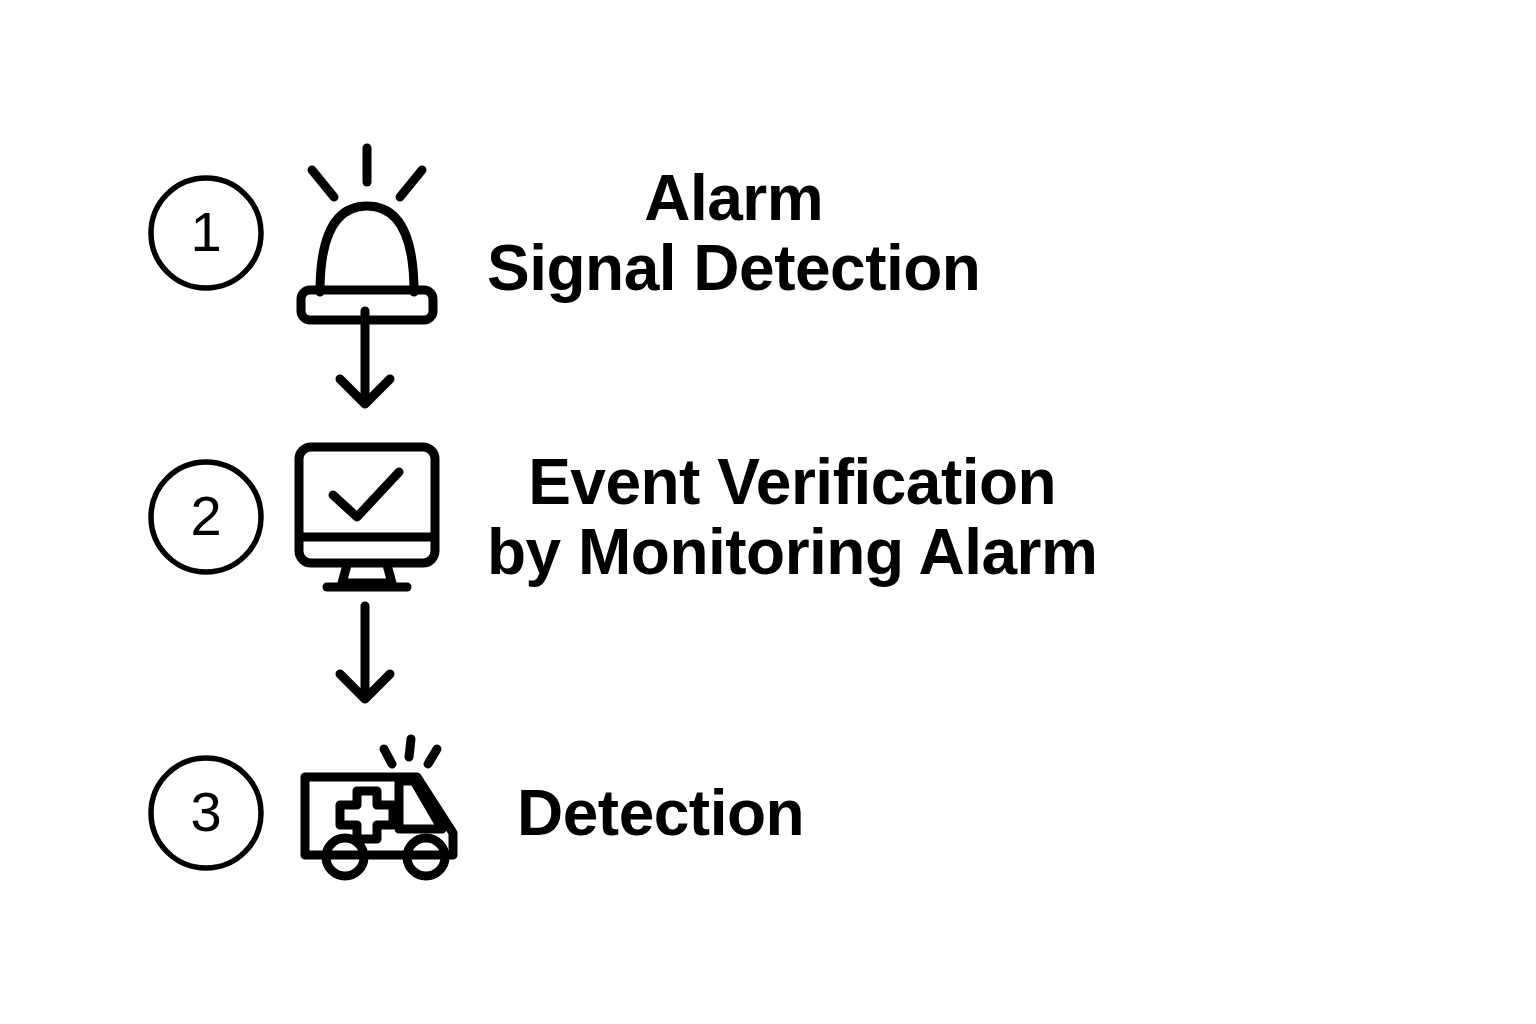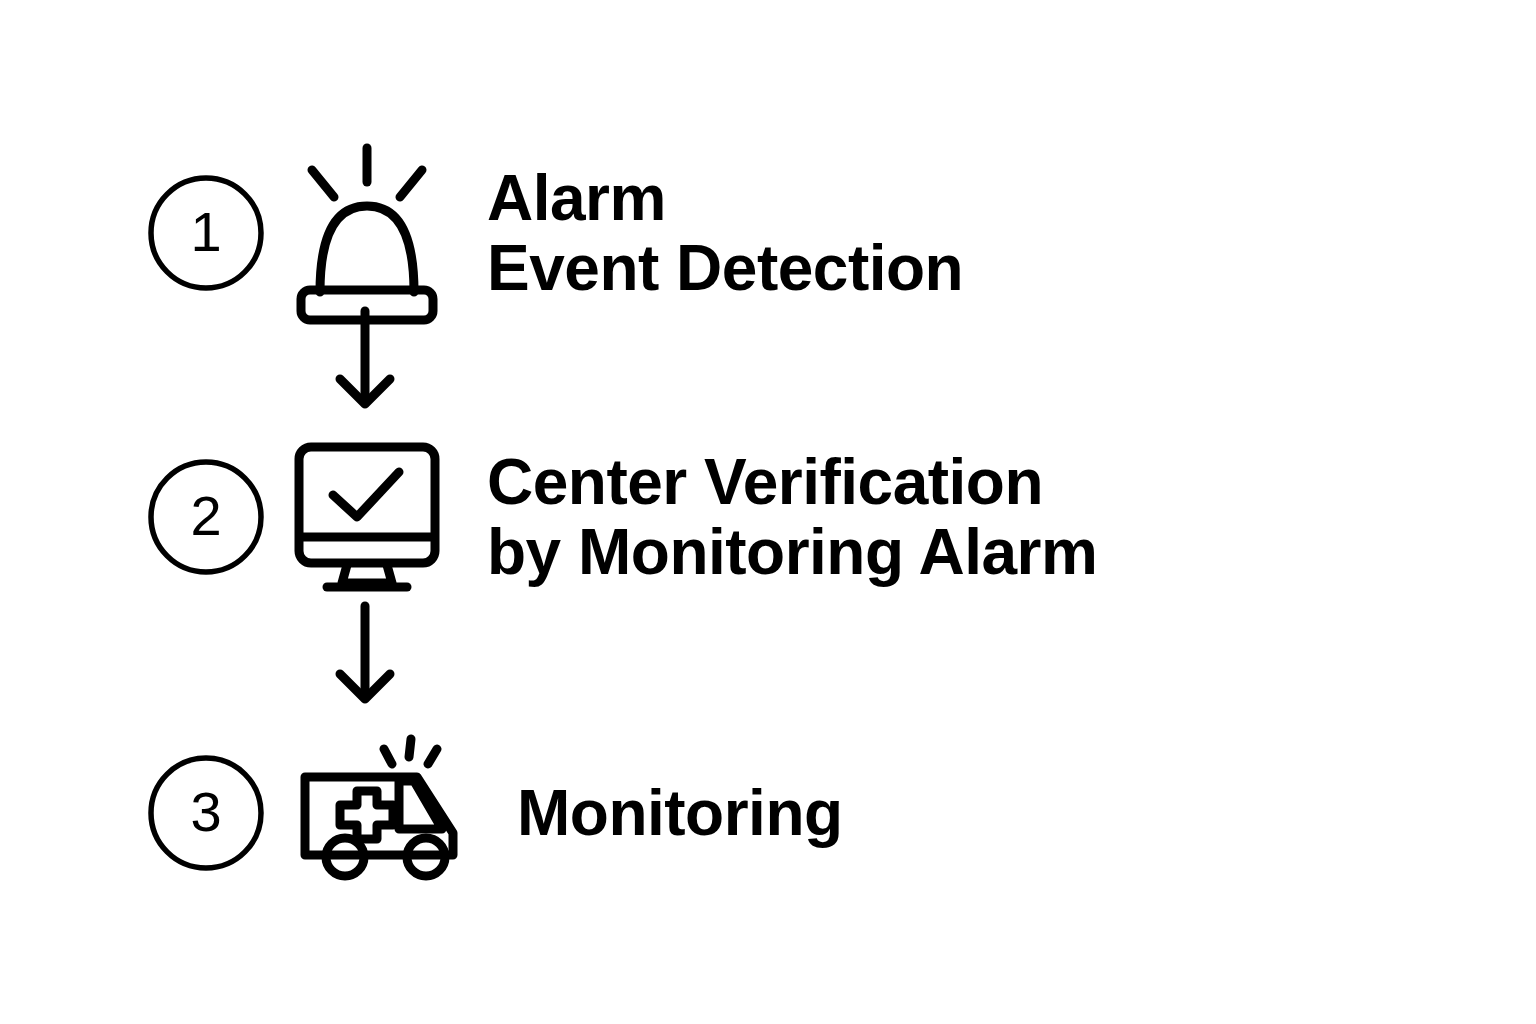--- a/index.html
+++ b/index.html
@@ -69,20 +69,21 @@
   }
 
   .step-label {
     margin-left: 40px;
     font-size: 64px;
     font-weight: bold;
     line-height: 70px;
     letter-spacing: -0.5px;
     white-space: nowrap;
     font-family: "Liberation Sans", sans-serif;
+    text-align: center;
   }
 
   .step-label .label-line {
     display: block;
   }
 
   .connector-arrow {
     position: absolute;
     left: 330px;
   }
@@ -114,21 +115,21 @@
 
           <path d="M33 152 C33 92 50 66 80 66 C110 66 127 92 127 152"></path>
 
           <rect x="14" y="150" width="132" height="30" rx="9" ry="9"></rect>
         </g>
       </svg>
     </div>
 
     <div class="step-label">
       <span class="label-line">Alarm</span>
-      <span class="label-line">Event Detection</span>
+      <span class="label-line">Signal Detection</span>
     </div>
   </div>
 
   <div class="connector-arrow connector-arrow-1">
     <svg width="70" height="110" viewBox="0 0 70 110" aria-hidden="true">
       <g fill="none" stroke="#000" stroke-width="9" stroke-linecap="round" stroke-linejoin="round">
         <line x1="35" y1="6" x2="35" y2="98"></line>
         <polyline points="10,74 35,99 60,74"></polyline>
       </g>
     </svg>
@@ -154,21 +155,21 @@
           <polyline points="46,58 70,80 112,35"></polyline>
 
           <path d="M60 128 L55 146 L105 146 L100 128"></path>
 
           <line x1="40" y1="150" x2="120" y2="150"></line>
         </g>
       </svg>
     </div>
 
     <div class="step-label">
-      <span class="label-line">Center Verification</span>
+      <span class="label-line">Event Verification</span>
       <span class="label-line">by Monitoring Alarm</span>
     </div>
   </div>
 
   <div class="connector-arrow connector-arrow-2">
     <svg width="70" height="110" viewBox="0 0 70 110" aria-hidden="true">
       <g fill="none" stroke="#000" stroke-width="9" stroke-linecap="round" stroke-linejoin="round">
         <line x1="35" y1="6" x2="35" y2="98"></line>
         <polyline points="10,74 35,99 60,74"></polyline>
       </g>
@@ -198,17 +199,17 @@
 
           <path d="M53 72 L70 72 L70 58 L90 58 L90 72 L106 72 L106 92 L90 92 L90 106 L70 106 L70 92 L53 92 Z"></path>
 
           <circle cx="58" cy="124" r="19"></circle>
           <circle cx="139" cy="124" r="19"></circle>
         </g>
       </svg>
     </div>
 
     <div class="step-label">
-      <span class="label-line">Monitoring</span>
+      <span class="label-line">Detection</span>
     </div>
   </div>
 
 </div>
 
 </body></html>

